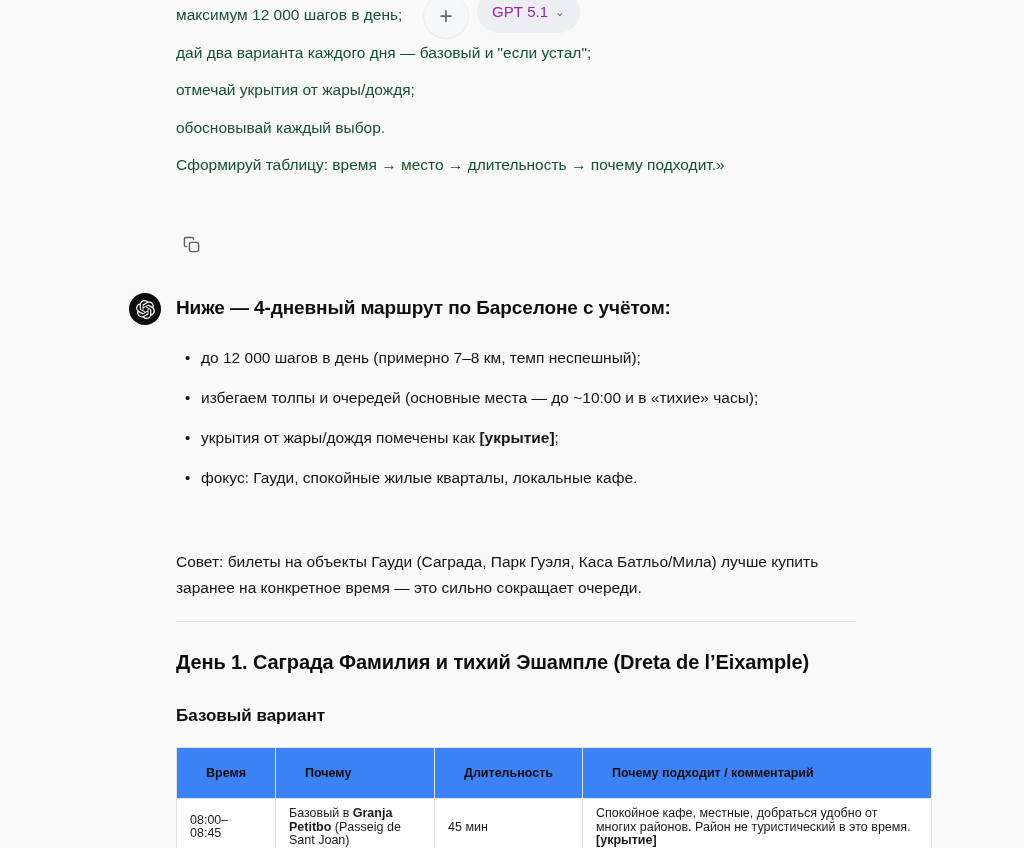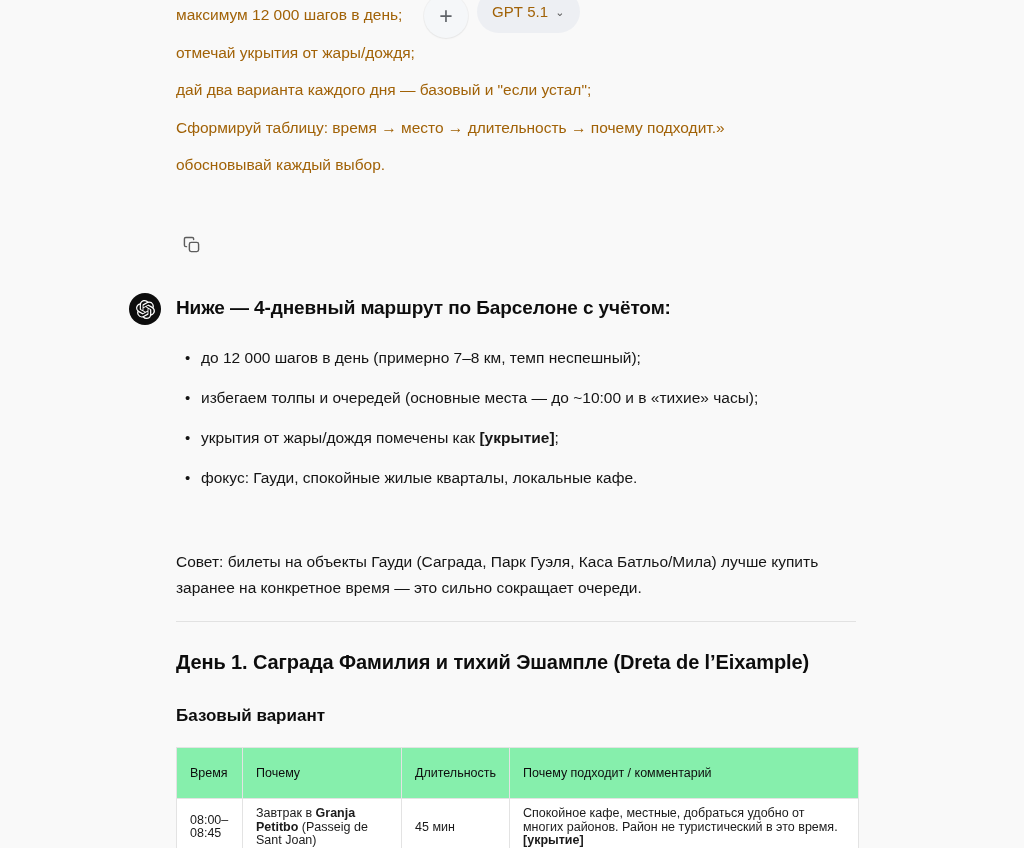--- a/index.html
+++ b/index.html
@@ -16,71 +16,71 @@
     left:424px;top:-6px;width:44px;height:44px;border-radius:50%;
     background:#f5f7f9;box-shadow:0 0 0 1px rgba(0,0,0,0.03),0 1px 2px rgba(0,0,0,0.05);
     display:flex;align-items:center;justify-content:center;
     color:#5f6368;font-size:23px;font-weight:300;line-height:1;cursor:pointer;
   }
   .model-pill{
     left:477px;top:-10px;height:43px;border-radius:22px;
     background:#edeff3;display:flex;align-items:center;gap:7px;
     padding:0 15px;cursor:pointer;
   }
-  .model-pill .label{font-size:15px;color:#a16207;font-weight:500;letter-spacing:.1px;}
+  .model-pill .label{font-size:15px;color:#a21caf;font-weight:500;letter-spacing:.1px;}
   .model-pill .chev{color:#5b5b5b;font-size:11px;transform:translateY(1px);}
 
   
   .user-msg{left:176px;top:3px;width:692px;}
-  .user-msg p{margin:0 0 13.5px 0;font-size:15.5px;line-height:24px;color:#a16207;}
+  .user-msg p{margin:0 0 13.5px 0;font-size:15.5px;line-height:24px;color:#14532d;}
   .copy-btn{left:179px;top:232px;width:24px;height:24px;display:flex;align-items:center;justify-content:center;cursor:pointer;color:#5d5d5d;}
 
   
   .avatar{
     left:129px;top:293px;width:32px;height:32px;border-radius:50%;
     background:#0d0d0d;display:flex;align-items:center;justify-content:center;
   }
   .intro{left:176px;top:296px;width:688px;font-size:19px;font-weight:700;line-height:24px;letter-spacing:-.1px;}
   .bullets{left:176px;top:346px;width:692px;margin:0;padding:0;list-style:none;}
   .bullets li{position:relative;padding-left:25px;margin:0 0 16.5px 0;font-size:15.5px;line-height:23.5px;color:#141414;}
   .bullets li::before{content:"•";position:absolute;left:9px;top:0;font-size:15px;line-height:23.5px;color:#141414;}
   .advice{left:176px;top:549px;width:682px;font-size:15.5px;line-height:26px;color:#141414;}
   .divider{left:176px;top:621px;width:680px;height:1px;background:#e2e2e2;}
   .day-h{left:176px;top:650px;width:688px;font-size:20px;font-weight:700;line-height:25px;letter-spacing:-.1px;}
   .sub-h{left:176px;top:705px;width:688px;font-size:17px;font-weight:700;line-height:22px;}
 
   
   .tbl{left:176px;top:747px;border-collapse:collapse;background:#fff;}
   .tbl th,.tbl td{border:1px solid #e3e3e3;text-align:left;vertical-align:middle;}
   .tbl th{
-    background:#86efac;font-size:12.5px;font-weight:400;color:#0d0d0d;
-    height:50px;padding:0 13px;line-height:14px;
+    background:#3b82f6;font-size:12.5px;font-weight:700;color:#0d0d0d;
+    height:50px;padding:0 29px;line-height:14px;
   }
   .tbl td{background:#ffffff;font-size:12.5px;line-height:13.5px;padding:8px 13px;color:#1a1a1a;}
   .td-time{white-space:pre-line;}
   .c1{width:66px;} .c2{width:159px;} .c3{width:105px;} .c4{width:349px;}
   b{font-weight:700;}
 </style>
 </head>
 <body>
 
 <div class="abs plus-btn">
   <span>+</span>
 </div>
 <div class="abs model-pill">
   <span class="label">GPT 5.1</span>
   <span class="chev">⌄</span>
 </div>
 
 <div class="abs user-msg">
   <p>максимум 12 000 шагов в день;</p>
+  <p>дай два варианта каждого дня — базовый и "если устал";</p>
   <p>отмечай укрытия от жары/дождя;</p>
-  <p>дай два варианта каждого дня — базовый и "если устал";</p>
+  <p>обосновывай каждый выбор.</p>
   <p>Сформируй таблицу: время → место → длительность → почему подходит.»</p>
-  <p>обосновывай каждый выбор.</p>
 </div>
 
 <div class="abs copy-btn">
   <svg width="17" height="17" viewBox="0 0 24 24" fill="none" stroke="#5d5d5d" stroke-width="2" stroke-linecap="round" stroke-linejoin="round">
     <rect x="9" y="9" width="13" height="13" rx="2.5"></rect>
     <path d="M5 15H4a2 2 0 0 1-2-2V4a2 2 0 0 1 2-2h9a2 2 0 0 1 2 2v1"></path>
   </svg>
 </div>
 
 <div class="abs avatar">
@@ -117,18 +117,18 @@
       <th>Время</th>
       <th>Почему</th>
       <th>Длительность</th>
       <th>Почему подходит / комментарий</th>
     </tr>
   </thead>
   <tbody>
     <tr>
       <td class="td-time">08:00–
 08:45</td>
-      <td><span>Завтрак в </span><b>Granja Petitbo</b><span> (Passeig de Sant Joan)</span></td>
+      <td><span>Базовый в </span><b>Granja Petitbo</b><span> (Passeig de Sant Joan)</span></td>
       <td>45 мин</td>
       <td><span>Спокойное кафе, местные, добраться удобно от многих районов. Район не туристический в это время. </span><b>[укрытие]</b></td>
     </tr>
   </tbody>
 </table>
 
 </body></html>

